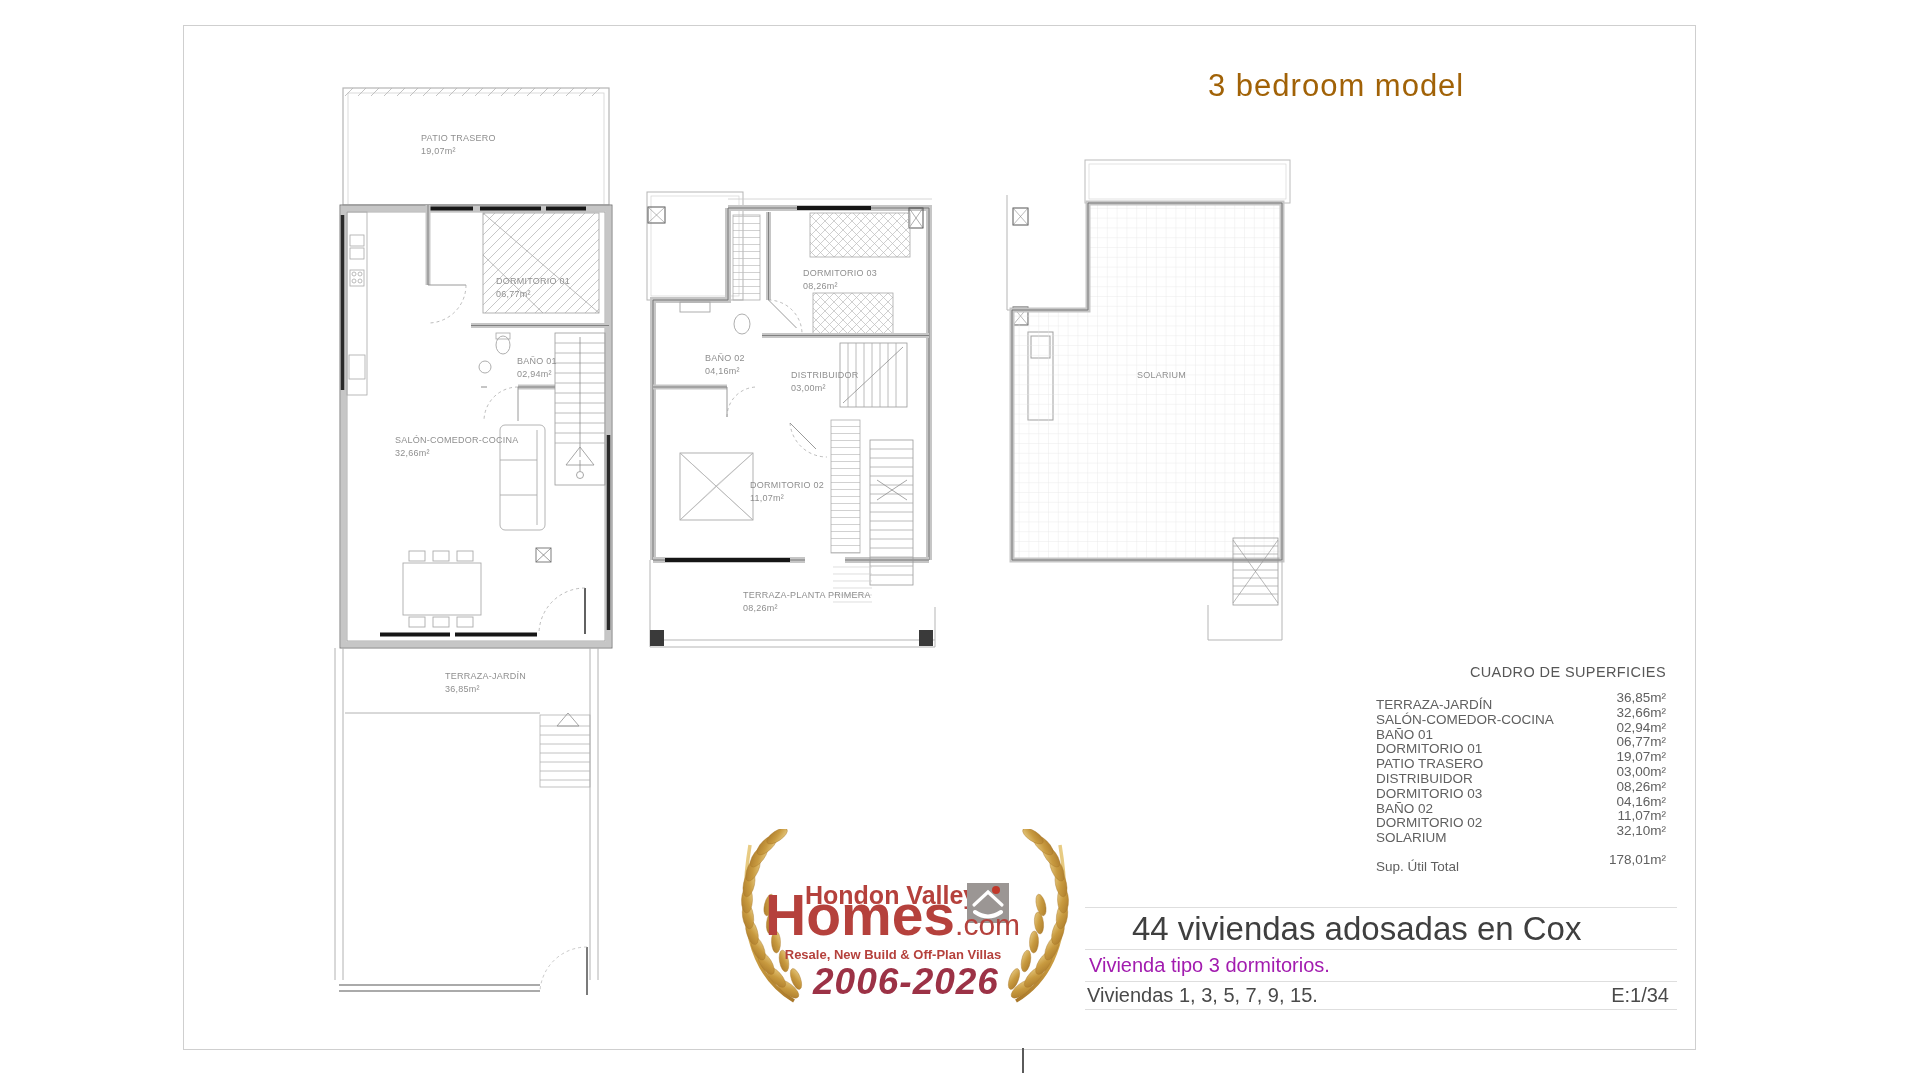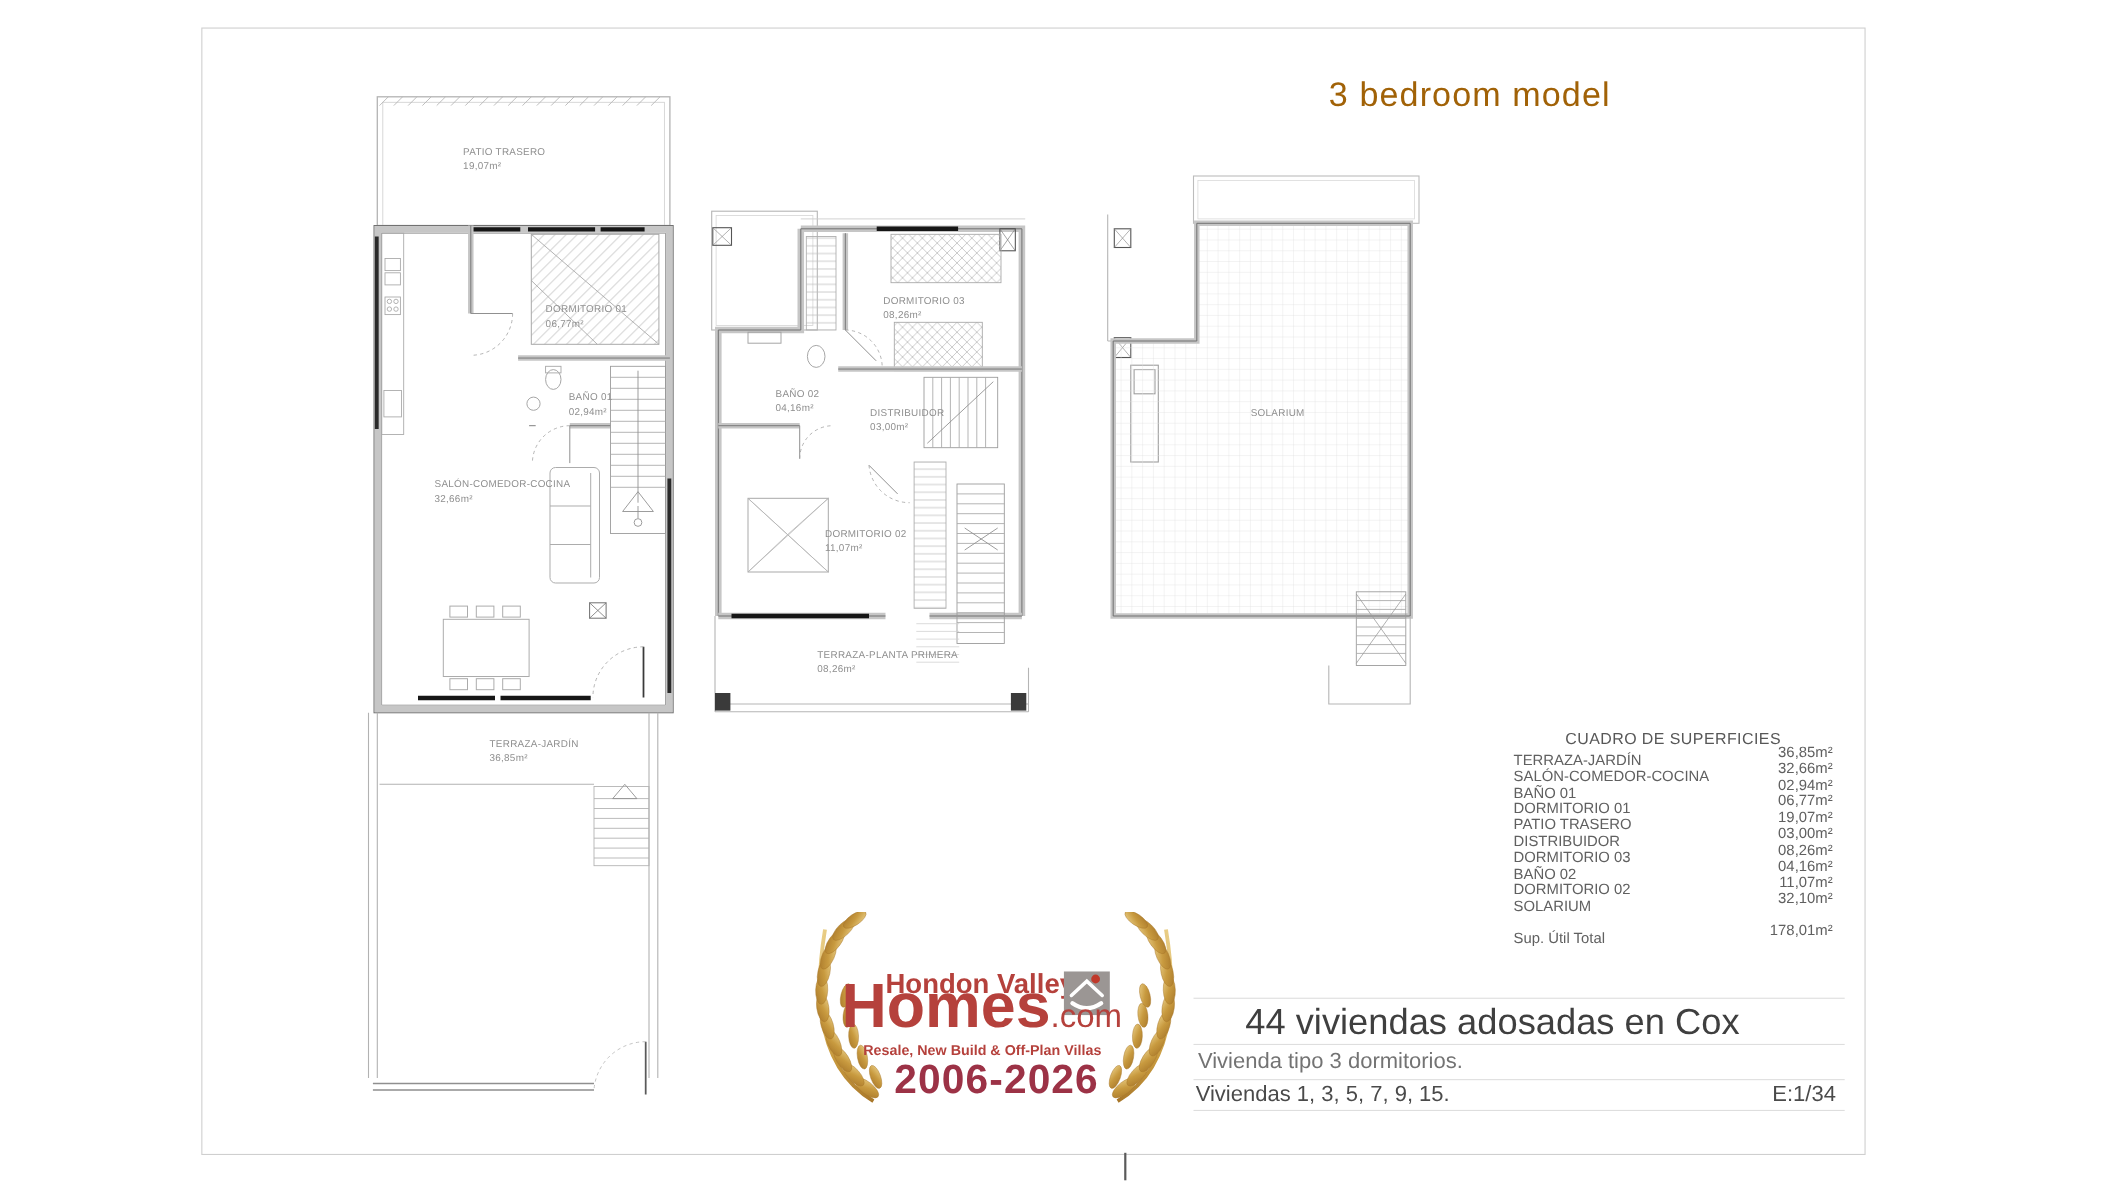--- a/index.html
+++ b/index.html
@@ -7,46 +7,46 @@
        font-family:"Liberation Sans",sans-serif;-webkit-font-smoothing:antialiased;}
   .sheet{position:absolute;left:183px;top:25px;width:1511px;height:1023px;
          border:1px solid #cfcfcf;background:#fff;}
   .page-title{position:absolute;left:1208px;top:68px;font-size:31px;color:#a16207;
               letter-spacing:1px;}
   .plan{position:absolute;}
   svg text{font-family:"Liberation Sans",sans-serif;font-size:9px;fill:#8f8f8f;
            letter-spacing:.25px;}
   
   .surface-table{position:absolute;left:1376px;top:664px;width:290px;color:#5f5f5f;}
-  .st-title{text-align:center;font-size:14.5px;letter-spacing:.4px;margin-bottom:3px;color:#575757;}
+  .st-title{text-align:right;font-size:14.5px;letter-spacing:.4px;margin-bottom:17px;color:#575757;}
   .srow{display:flex;justify-content:space-between;height:14.8px;font-size:13.5px;color:#606060;}
   .srow .val{transform:translateY(-7px);}
   .srow.total{margin-top:14px;}
   
   .title-block{position:absolute;left:1085px;top:907px;width:592px;border-top:1px solid #dedede;color:#424242;}
   .tb-r1{height:41px;border-bottom:1px solid #dedede;font-size:33px;padding-left:47px;
          display:flex;align-items:center;color:#3f3f3f;}
   .tb-r2{height:31px;border-bottom:1px solid #dedede;font-size:20px;padding-left:4px;
-         display:flex;align-items:center;color:#737373;}
+         display:flex;align-items:center;color:#a21caf;}
   .tb-r3{height:27px;border-bottom:1px solid #dedede;font-size:20px;padding-left:2px;
          display:flex;align-items:center;justify-content:space-between;color:#4a4a4a;}
   .tb-r3 .scale{padding-right:8px;}
   .sheet-tick{position:absolute;left:1022px;top:1048px;width:2px;height:25px;background:#5a5a5a;}
   
   .logo{position:absolute;left:720px;top:825px;width:370px;height:195px;}
   .logo .laurel{position:absolute;top:4px;width:86px;height:182px;}
   .logo .laurel.left{left:4px;}
   .logo .laurel.right{right:4px;transform:scaleX(-1);}
   .brand-top{position:absolute;left:85px;top:56px;font-size:25px;font-weight:700;color:#b5413c;white-space:nowrap;}
   .brand-main{position:absolute;left:45px;top:62px;font-size:57px;font-weight:800;color:#b5413c;line-height:1;white-space:nowrap;}
   .brand-main .suffix{font-size:30px;font-weight:400;text-align:right;}
   .tagline{position:absolute;left:62px;top:122px;width:222px;text-align:center;
            font-size:13px;font-weight:700;color:#b5413c;white-space:nowrap;}
   .years{position:absolute;left:93px;top:136px;font-size:37px;font-weight:800;
-         color:#9c3246;letter-spacing:1px;}
+         color:#9c3246;letter-spacing:1px;font-style:italic;}
   .brand-icon{position:absolute;left:247px;top:58px;width:42px;height:40px;}
 </style>
 </head>
 <body>
 
 <div class="sheet"></div>
 <div class="page-title">3 bedroom model</div>
 
 <svg class="plan" style="left:333px;top:85px" width="290" height="935" viewBox="0 0 290 935">
   <defs>

